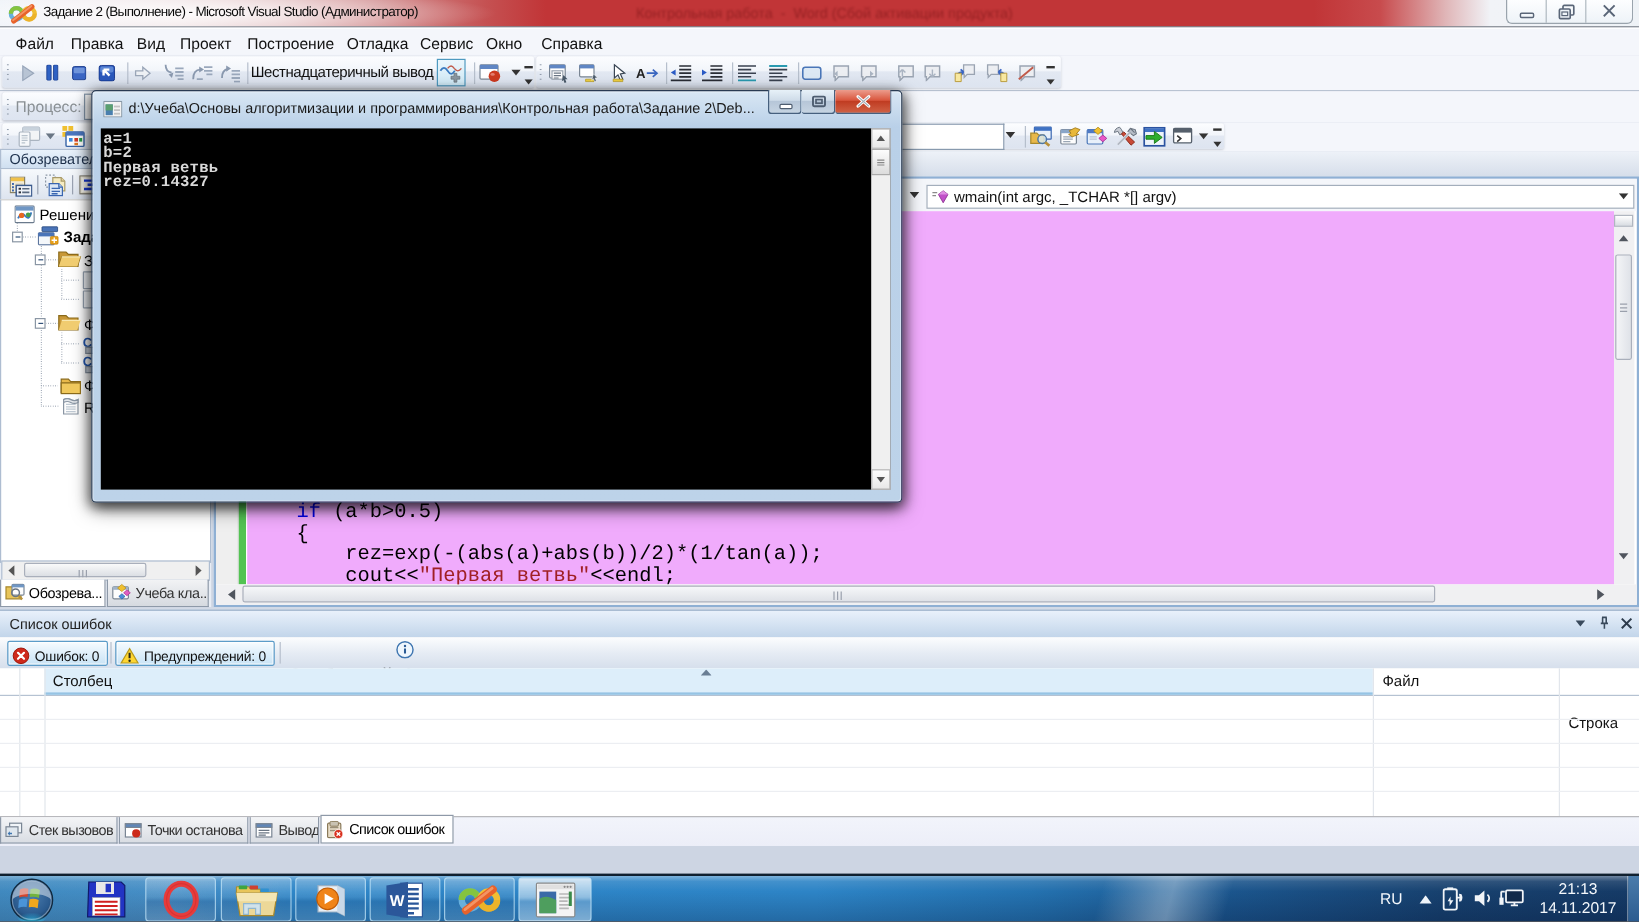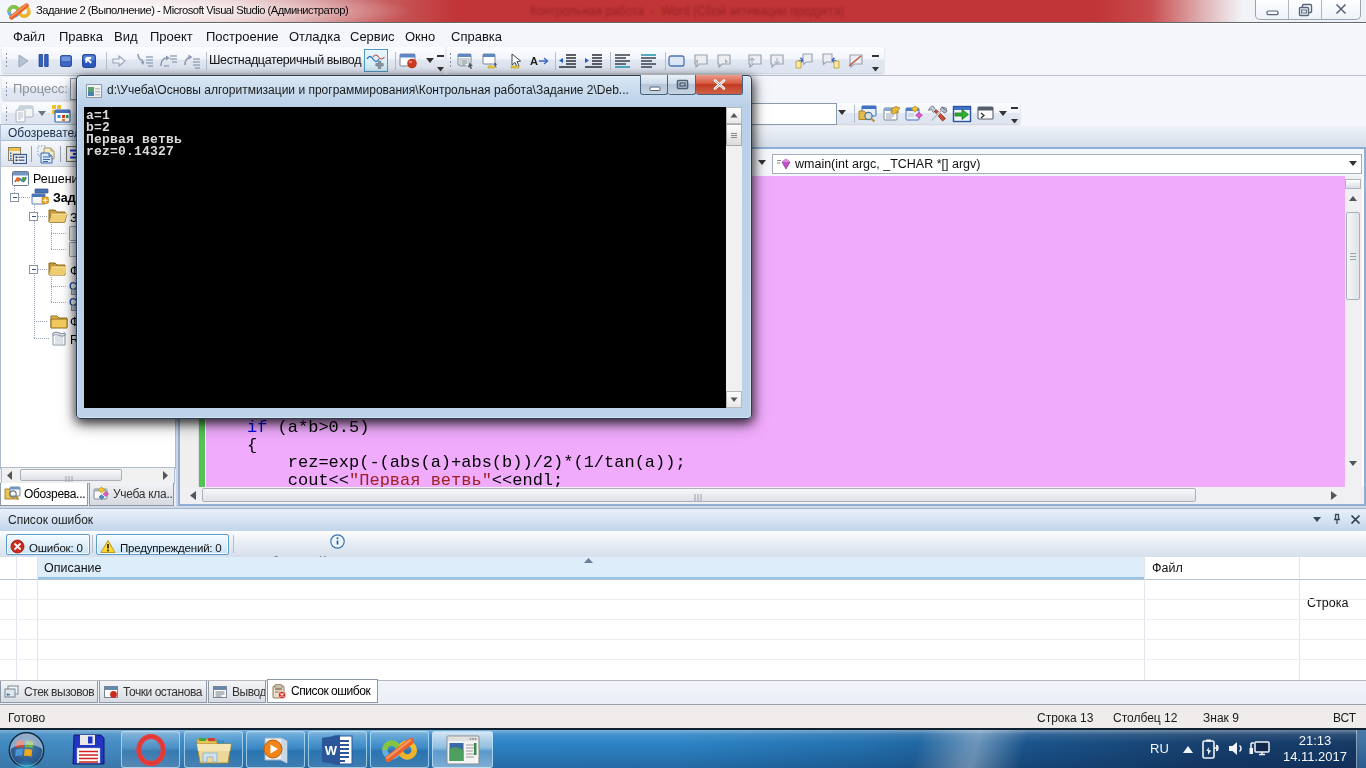--- a/index.html
+++ b/index.html
@@ -612,21 +612,21 @@
           <circle cx="7.5" cy="7.5" r="6.7" fill="#eef6fd" stroke="#3f76b0" stroke-width="1.2"></circle>
           <path d="M7.5 6.5 v4" stroke="#2a5a94" stroke-width="1.7"></path>
           <circle cx="7.5" cy="4.3" r="1" fill="#2a5a94"></circle>
         </svg>
       <span>Сообщений: 0</span>
     </div>
   </div>
   <div id="elgrid" class="ab">
     <div style="position:absolute;left:0;top:0;width:1366px;height:22px;background:#fff;border-bottom:1px solid #b5c2d2;"></div>
     <div style="position:absolute;left:37px;top:0;width:1107px;height:22px;background:#ddeefa;border-bottom:2px solid #96c4e4;box-sizing:border-box;"></div>
-    <div style="position:absolute;left:44px;top:4px;font-size:12.5px;color:#111;">Описание</div>
+    <div style="position:absolute;left:44px;top:4px;font-size:12.5px;color:#111;">Столбец</div>
     <div style="position:absolute;left:1152px;top:4px;font-size:12.5px;color:#111;">Файл</div>
     <div style="position:absolute;left:1307px;top:4px;font-size:12.5px;color:#111;margin-top:35px;">Строка</div>
     <svg style="position:absolute;left:584px;top:1px" width="9" height="6">
         <path d="M4.5 0 L9 5 L0 5 Z" fill="#6a7e94"></path>
       </svg>
     <div style="position:absolute;left:16px;top:0;width:1px;height:123px;background:#e2e6ec;"></div>
     <div style="position:absolute;left:37px;top:0;width:1px;height:123px;background:#e2e6ec;"></div>
     <div style="position:absolute;left:1144px;top:0;width:1px;height:123px;background:#e2e6ec;"></div>
     <div style="position:absolute;left:1299px;top:0;width:1px;height:123px;background:#e2e6ec;"></div>
     <div style="position:absolute;left:0;top:42px;width:1366px;height:1px;background:#eceef2;"></div>
@@ -663,27 +663,20 @@
       <svg width="16" height="15" viewBox="0 0 16 15">
           <rect x="2" y="2" width="11" height="12" rx="1" fill="#e8ddc8" stroke="#8a7a5a" stroke-width="1"></rect>
           <rect x="4" y="0.5" width="7" height="4" rx="1" fill="#c9c2b2" stroke="#8a7a5a" stroke-width="0.8"></rect>
           <rect x="4" y="5" width="7" height="1.2" fill="#9a8f78"></rect>
           <rect x="4" y="7.5" width="7" height="1.2" fill="#9a8f78"></rect>
           <circle cx="11" cy="11" r="3.8" fill="#d92f1d" stroke="#fff" stroke-width="0.7"></circle>
           <path d="M9.5 9.5 l3 3 M12.5 9.5 l-3 3" stroke="#fff" stroke-width="1.1"></path>
         </svg>
       <span style="color:#000">Список ошибок</span>
     </div>
-  </div>
-  <div id="statusbar" class="ab">
-    <span style="position:absolute;left:8px;top:6px;">Готово</span>
-    <span style="position:absolute;left:1037px;top:6px;">Строка 13</span>
-    <span style="position:absolute;left:1113px;top:6px;">Столбец 12</span>
-    <span style="position:absolute;left:1203px;top:6px;">Знак 9</span>
-    <span style="position:absolute;left:1333px;top:6px;">ВСТ</span>
   </div>
   <div id="taskbar" class="ab">
     <div style="position:absolute;left:840px;top:0;width:260px;height:40px;background:linear-gradient(105deg,rgba(255,255,255,0) 30%,rgba(255,255,255,.30) 48%,rgba(255,255,255,.34) 52%,rgba(255,255,255,0) 70%);"></div>
       <div style="position:absolute;left:0;top:0;width:400px;height:40px;background:linear-gradient(100deg,rgba(130,200,235,.25) 10%,rgba(255,255,255,.12) 35%,rgba(255,255,255,0) 60%);"></div>
 
     <svg style="position:absolute;left:8px;top:1px" width="37" height="38" viewBox="0 0 37 38">
       <defs>
         <radialGradient id="orbbg" cx="50%" cy="40%" r="65%">
             <stop offset="0%" stop-color="#4a7cae"></stop>
             <stop offset="70%" stop-color="#2a5a8e"></stop>

